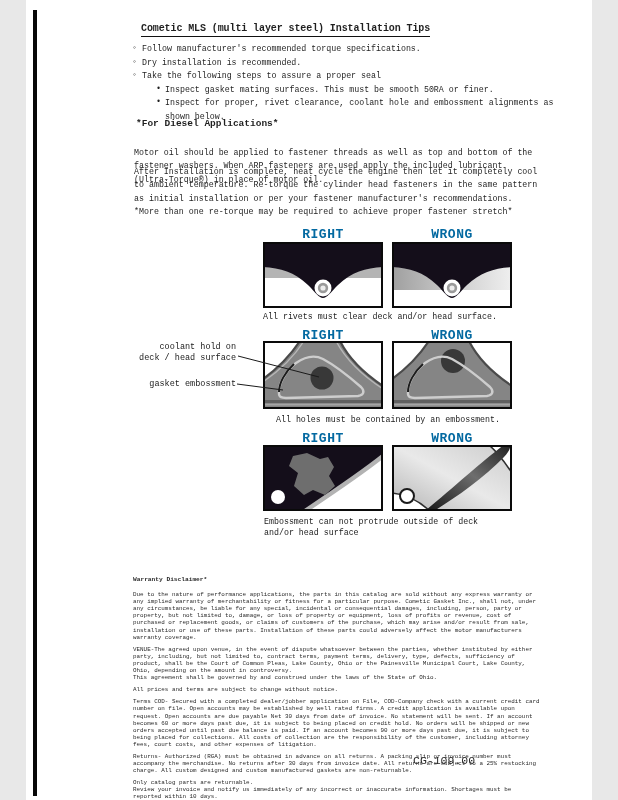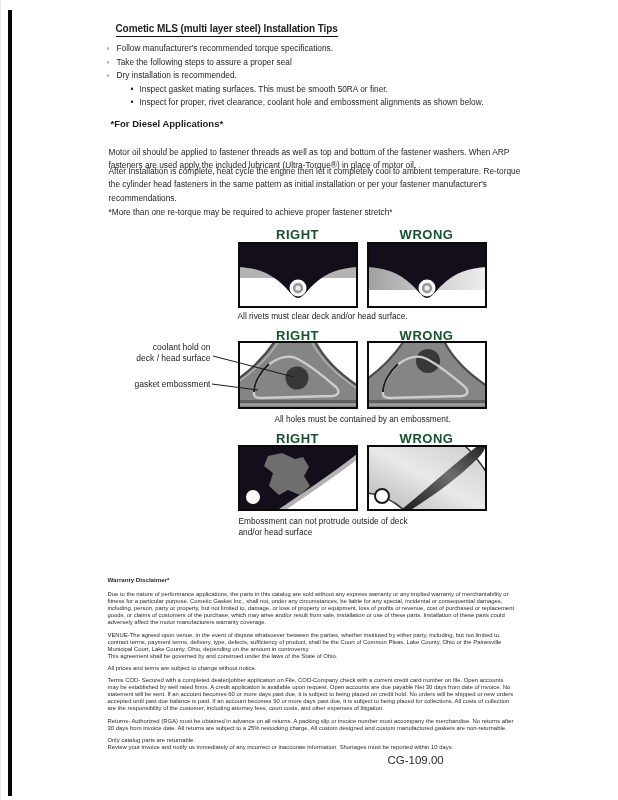--- a/index.html
+++ b/index.html
@@ -1,18 +1,18 @@
 <!DOCTYPE html>
 <html><head>
 <meta charset="utf-8">
 <style>
   html,body { margin:0; padding:0; background:#e8e8e8; }
   #page {
-    position:relative; width:617px; height:800px; background:#ffffff;
-    font-family:Liberation Sans, sans-serif; color:#1f1f1f;
+    position:relative; width:566px; height:800px; background:#ffffff;
+    font-family:Liberation Mono, monospace; color:#1f1f1f;
     overflow:hidden; margin:0 auto;
   }
   .abs { position:absolute; }
   
   #edge-bar { left:7px; top:10px; width:4px; height:786px; background:#070707; }
   
   #title { left:115px; top:23px; font-size:10px; font-weight:bold; letter-spacing:-0.1px;
            border-bottom:1.6px solid #111; padding-bottom:2px; }
   
   #tips { left:106px; top:42px; width:430px; font-size:8.3px; line-height:13.6px; }
@@ -22,21 +22,21 @@
   .subbullet { padding-left:9px; position:relative; }
   .subbullet::before { content:"\2022"; position:absolute; left:0; top:0; font-size:8.5px; }
   
   #diesel-heading { left:110px; top:118px; font-size:9.5px; font-weight:bold; }
   .para { font-size:8.3px; line-height:13.4px; }
   #diesel-para1 { left:108px; top:146px; width:404px; }
   #diesel-para2 { left:108px; top:165px; width:412px; }
   #diesel-note  { left:108px; top:207px; width:420px; font-size:8.3px; }
   
   .rw-label { width:120px; text-align:center; font-size:13px; font-weight:600;
-              letter-spacing:0.5px; color:#14532d; }
+              letter-spacing:0.5px; color:#0369a1; }
   .caption { font-size:8.3px; color:#1b1b1b; line-height:11px; }
   .fig { width:120px; }
   .fig svg { display:block; }
   .ann { width:125px; text-align:right; font-size:8.5px; line-height:10.5px; color:#1b1b1b; }
   
   #warranty { left:107px; top:576px; width:407px; font-size:5.9px; line-height:7.1px; color:#2a2a2a; }
   #warranty .head { font-size:6.2px; font-weight:bold; margin-bottom:8px; }
   #warranty p { margin:0; }
   #warranty p.gap { margin-top:5px; }
   
@@ -46,22 +46,22 @@
 <body>
 
 <div id="page">
 
   <div id="edge-bar" class="abs"></div>
 
   <div id="title" class="abs">Cometic MLS (multi layer steel) Installation Tips</div>
 
   <div id="tips" class="abs">
     <div class="bullet">Follow manufacturer's recommended torque specifications.</div>
+    <div class="bullet">Dry installation is recommended.</div>
     <div class="bullet">Take the following steps to assure a proper seal</div>
-    <div class="bullet">Dry installation is recommended.</div>
     <div class="subwrap">
       <div class="subbullet">Inspect gasket mating surfaces.  This must be smooth 50RA or finer.</div>
       <div class="subbullet">Inspect for proper, rivet clearance, coolant hole and embossment alignments as shown below.</div>
     </div>
   </div>
 
   <div id="diesel-heading" class="abs">*For Diesel Applications*</div>
   <div id="diesel-para1" class="abs para">Motor oil should be applied to fastener threads as well as top and bottom of the fastener washers. When ARP fasteners are used apply the included lubricant (Ultra-Torque®) in place of motor oil.</div>
   <div id="diesel-para2" class="abs para">After Installation is complete, heat cycle the engine then let it completely cool to ambient temperature. Re-torque the cylinder head fasteners in the same pattern as initial installation or per your fastener manufacturer's recommendations.</div>
   <div id="diesel-note" class="abs">*More than one re-torque may be required to achieve proper fastener stretch*</div>

